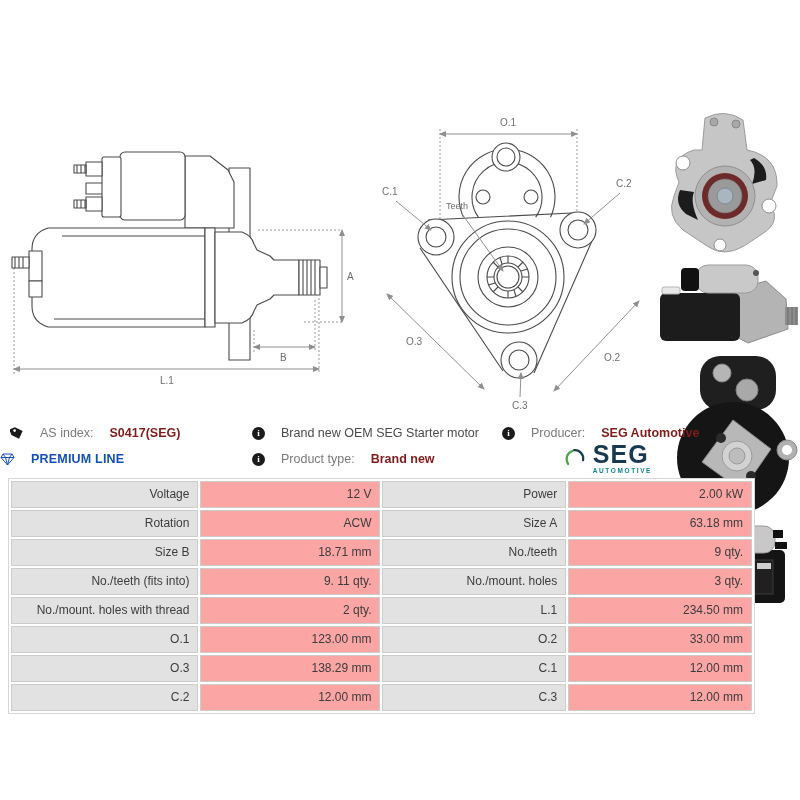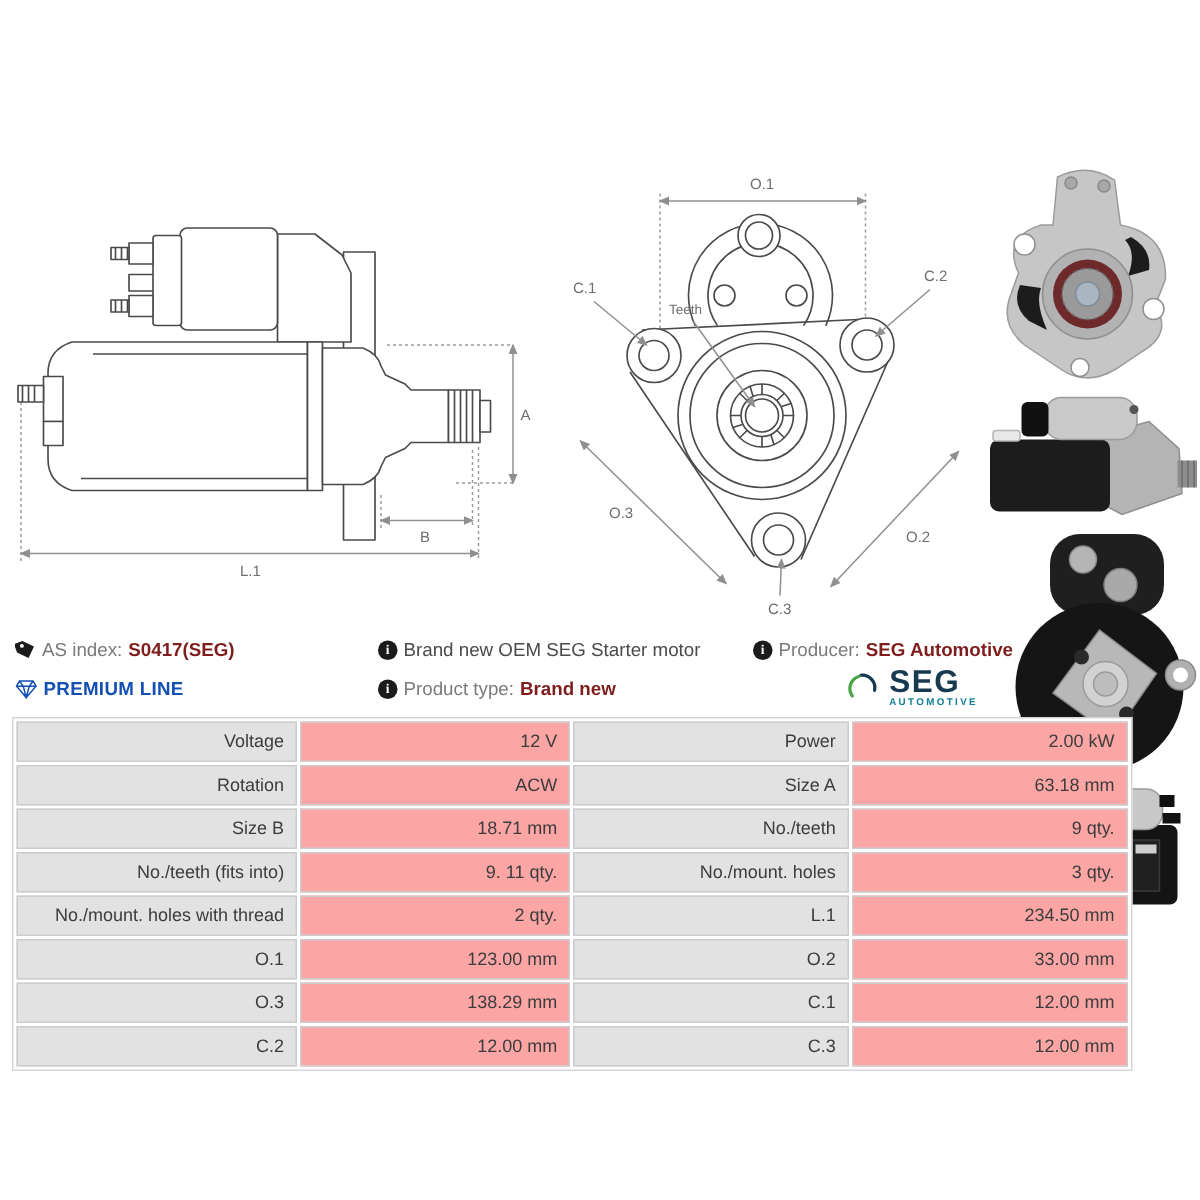--- a/index.html
+++ b/index.html
@@ -1,20 +1,20 @@
 <!DOCTYPE html>
 <html><head>
 <meta charset="utf-8">
 <style>
   html,body{margin:0;padding:0;background:#fff;}
   body{font-family:"Liberation Sans", sans-serif;color:#3c3c3c;}
   #page{position:relative;width:800px;height:800px;background:#fff;overflow:hidden;}
 
   
-  .inforow{position:absolute;display:flex;align-items:center;gap:4px;font-size:12.5px;white-space:nowrap;}
+  .inforow{position:absolute;display:flex;align-items:center;gap:16px;font-size:12.5px;white-space:nowrap;}
   .muted{color:#7a7a7a;}
   .strong{color:#7f1d1d;font-weight:bold;}
   .premium{color:#1450b4;font-weight:bold;letter-spacing:.2px;}
   .info-ic{display:inline-flex;align-items:center;justify-content:center;width:13px;height:13px;border-radius:50%;
            background:#1b1b1b;color:#fff;font-size:9px;font-weight:bold;font-family:"Liberation Serif",serif;flex:0 0 13px;}
 
   
   table.spec{position:absolute;left:8px;top:478px;width:747px;border-collapse:separate;border-spacing:2px;
              background:#fff;border:1px solid #d6d6d6;font-size:12px;table-layout:fixed;}
   table.spec td{border:1px solid #cccccc;padding:3px 8px 3px 4px;text-align:right;height:19px;vertical-align:middle;
@@ -26,21 +26,21 @@
   .abs{position:absolute;}
   svg text{font-family:"Liberation Sans",sans-serif;font-size:10px;fill:#6e6e6e;}
   .part{fill:#ffffff;stroke:#4a4a4a;stroke-width:1.1;stroke-linejoin:round;}
   .partln{fill:none;stroke:#4a4a4a;stroke-width:1.1;}
   .dim{stroke:#8f8f8f;stroke-width:1;fill:none;}
   .dot{stroke:#9a9a9a;stroke-width:1;stroke-dasharray:2,2;fill:none;}
 
   
   .seglogo{position:absolute;left:564px;top:438px;width:88px;height:40px;display:flex;align-items:center;gap:6px;}
   .seg-word{display:flex;flex-direction:column;line-height:1;}
-  .seg-main{font-size:21px;font-weight:bold;color:#173a50;letter-spacing:1px;}
+  .seg-main{font-size:25px;font-weight:bold;color:#173a50;letter-spacing:1px;}
   .seg-sub{font-size:6.5px;color:#0f7f96;letter-spacing:1.6px;margin-top:1px;font-weight:bold;}
 </style>
 </head>
 <body>
 
 <div id="page">
 
   <svg class="abs" style="left:2px;top:148px" width="352" height="242" viewBox="0 0 352 242">
     <defs>
       <marker id="ar1" markerWidth="8" markerHeight="8" refX="6" refY="3" orient="auto-start-reverse">
@@ -214,21 +214,21 @@
     <span class="info-ic">i</span>
     <span style="color:#4a4a4a">Brand new OEM SEG Starter motor</span>
   </div>
 
   <div class="inforow" style="left:502px;top:426px">
     <span class="info-ic">i</span>
     <span class="muted">Producer:</span>
     <span class="strong">SEG Automotive</span>
   </div>
 
-  <div class="inforow" style="left:10px;top:452px">
+  <div class="inforow" style="left:0;top:452px">
     <svg width="15" height="13" viewBox="0 0 15 13">
       <path d="M3,1 H12 L14,4.5 L7.5,12 L1,4.5 Z M1,4.5 H14 M3,1 L5.5,4.5 L7.5,12 L9.5,4.5 L12,1" fill="none" stroke="#1450b4" stroke-width="1"></path>
     </svg>
     <span class="premium">PREMIUM LINE</span>
   </div>
 
   <div class="inforow" style="left:252px;top:452px">
     <span class="info-ic">i</span>
     <span class="muted">Product type:</span>
     <span class="strong">Brand new</span>

